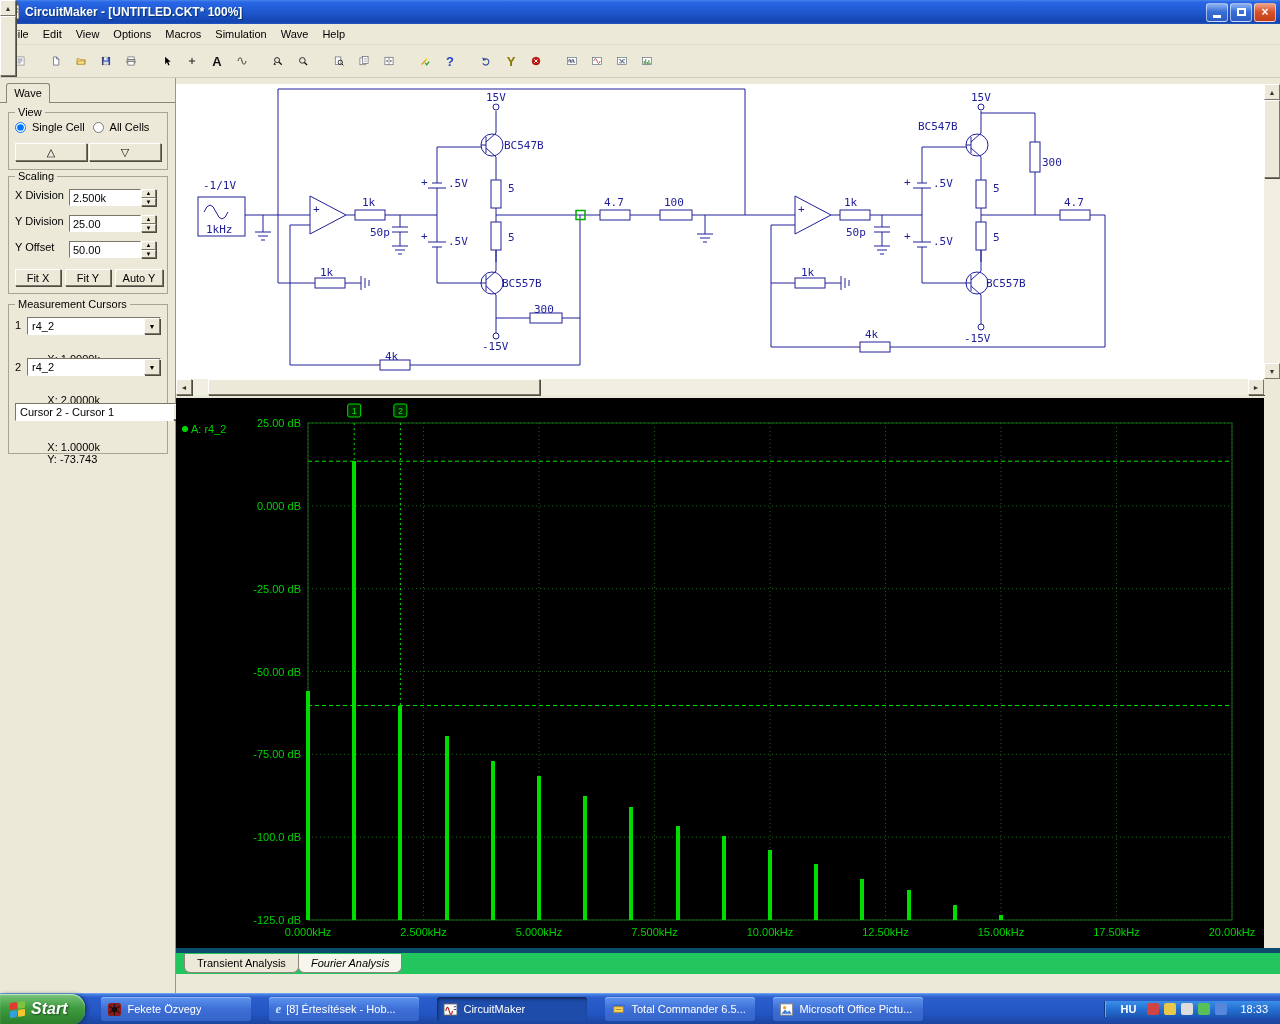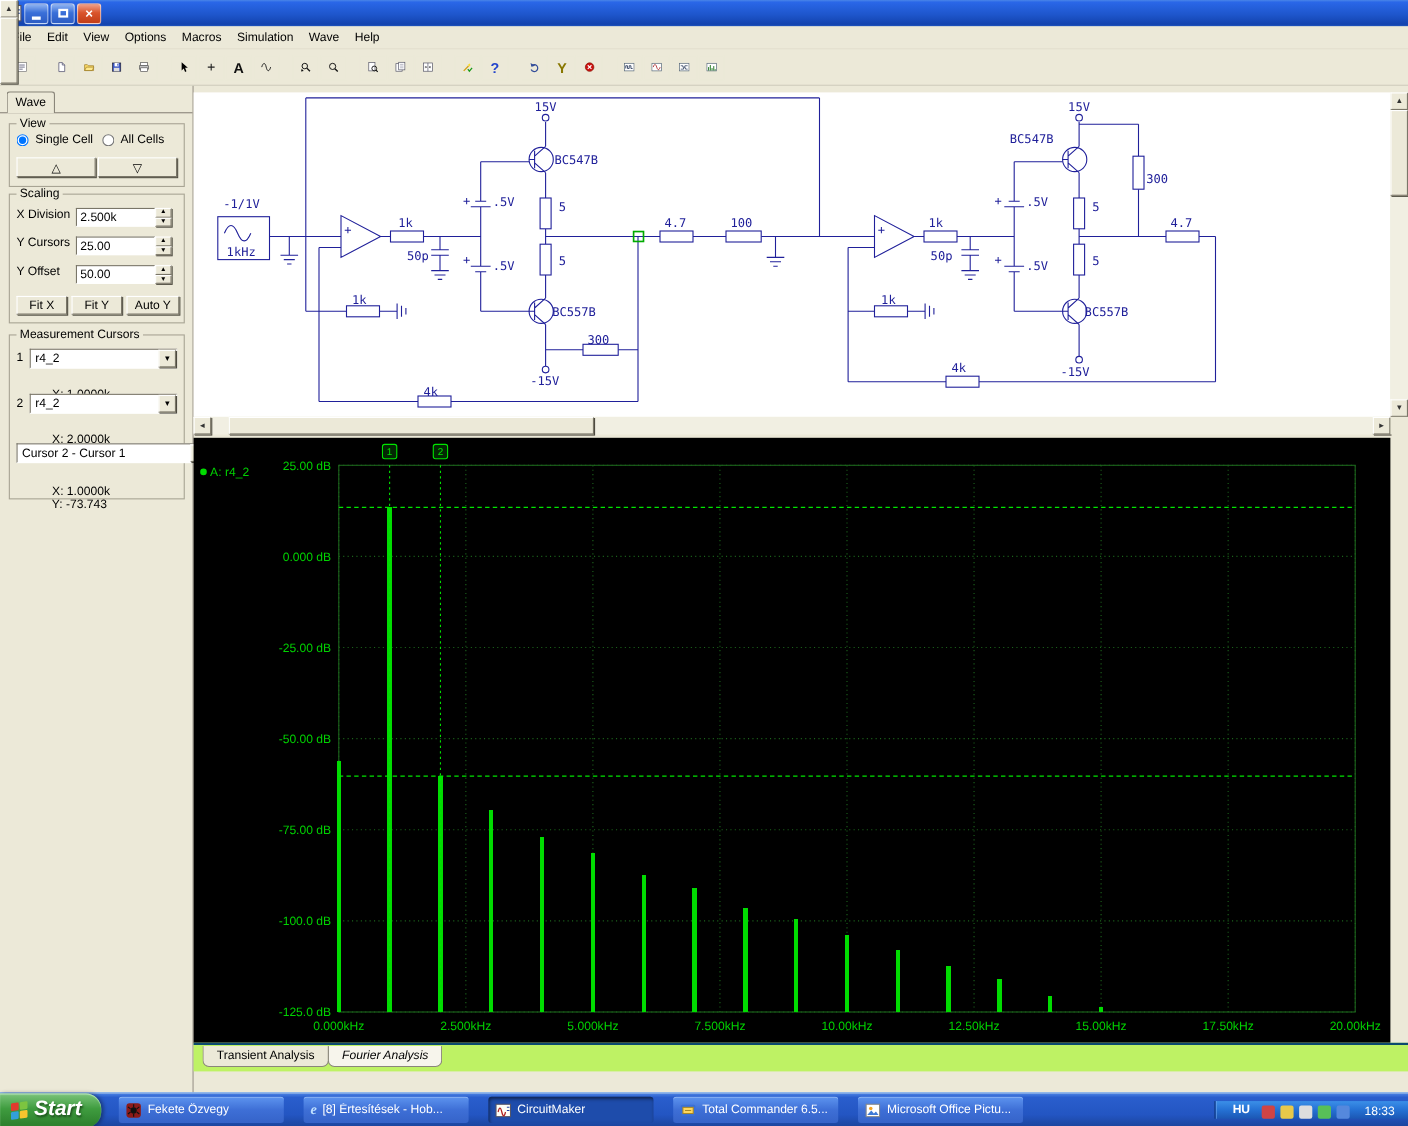--- a/index.html
+++ b/index.html
@@ -90,70 +90,71 @@
   .scroll-v { position:absolute; width:16px; background:#f1efe2; }
   .sb-btn { width:16px; height:16px; font-size:7px; color:#333; flex:none; }
   .sb-thumb-h { position:absolute; left:16px; top:0; width:332px; height:16px; }
   .sb-thumb-v { position:absolute; left:0; width:16px; }
   .corner { position:absolute; left:1264px; top:379px; width:16px; height:16px; background:#ece9d8; }
   .plot-area {
     position:absolute; left:176px; top:398px; width:1088px; height:550px; background:#000;
   }
   .tabs-row {
     position:absolute; left:176px; top:948px; width:1104px; height:26px;
-    border-top:2px solid #0c4a6e; background:#bef264;
+    border-top:5px solid #0c4a6e; background:#22c55e;
   }
   .tab {
     position:absolute; top:1px; height:19px; padding:0 12px; line-height:18px;
     background:#ece9d8; border:1px solid #8a867a; border-top:none; border-radius:0 0 6px 6px;
   }
   .tab.active { background:#f7f5ec; font-style:italic; z-index:2;text-align:right; }
   
   .taskbar {
     position:absolute; left:0; top:993px; width:1280px; height:31px;
     background:linear-gradient(180deg,#4b83e4 0%,#2a5ecd 12%,#2355c2 65%,#1b459e 100%);
     border-top:1px solid #6ba1f0; display:flex; align-items:center;
   }
   .start-btn {
     height:31px; padding:0 18px 0 10px; border-radius:0 14px 14px 0;
     background:linear-gradient(180deg,#7cc57c 0%,#3f9c3f 45%,#2e822e 90%);
     box-shadow:inset 0 1px 1px #bfe8bf, 2px 0 4px rgba(0,0,0,.4);
-    display:flex; align-items:center; gap:6px; color:#fff; font-size:19px;
+    display:flex; align-items:center; gap:6px; color:#fff; font-size:16px;
     font-weight:bold; font-style:italic; text-shadow:1px 1px 2px #1c4f1c;
   }
   .start-flag { display:grid; grid-template-columns:7px 7px; grid-template-rows:7px 7px; gap:1px; transform:skewY(-8deg); }
   .start-flag span { border-radius:1px; }
   .task-area { display:flex; align-items:center; gap:18px; margin-left:16px; flex:1; }
   .task-btn {
     width:150px; height:24px; border-radius:3px; padding:0 6px;
     background:linear-gradient(180deg,#5d94ef,#3e6fd6 50%,#3563c9);
     box-shadow:inset 0 1px 0 #8cb4f4; color:#fff; font-size:11px;
     display:flex; align-items:center; gap:5px; overflow:hidden;
   }
   .task-btn.active { background:#1e4cab; box-shadow:inset 1px 2px 3px rgba(0,0,0,.5); }
   .task-label { white-space:nowrap; overflow:hidden; text-overflow:ellipsis; }
   .tray {
-    height:16px; display:flex; align-items:flex-end; gap:7px; padding:0 12px 0 12px;
+    height:16px; display:flex; align-items:center; gap:7px; padding:0 12px 0 12px;
     background:linear-gradient(180deg,#3b8fe8 0%,#2571d4 50%,#1c57b4 100%);
     border-left:1px solid #123a7e; box-shadow:inset 1px 0 0 #6fa8ee; color:#fff;
   }
   .tray-lang { font-size:11px; font-weight:bold; padding:2px 4px; }
   .tray-icon { width:12px; height:12px; border-radius:2px; }
   .tray-clock { font-size:11px; margin-left:6px; }
   .ie-char { color:#bfe0ff; font-weight:bold; font-style:italic; font-size:13px; font-family:"Liberation Serif",serif; }
 </style>
 </head>
 <body>
 
 <div class="titlebar">
   <svg width="16" height="16" viewBox="0 0 16 16">
     <rect x="1" y="1" width="14" height="14" fill="#fdfdf5" stroke="#556"></rect>
     <path d="M3 9c1.2-5 2.4-5 3.6 0s2.4 5 3.6 0" stroke="#b02020" fill="none" stroke-width="1.3"></path>
     <path d="M11 5h3M11 8h3" stroke="#2040a0" stroke-width="1"></path>
   </svg>
+  <span class="app-title">CircuitMaker - [UNTITLED.CKT* 100%]</span>
   <div class="win-btn">
       <span class="min-bar"></span>
     </div>
   <div class="win-btn">
       <span class="max-box"></span>
     </div>
   <div class="win-btn close">
       <span>×</span>
     </div>
 </div>
@@ -341,21 +342,21 @@
     <span class="group-title">Scaling</span>
     <div class="spin-row" style="top:12px;">
       <span class="spin-label">X Division</span>
       <input class="spin-box" value="2.500k" style="">
       <span class="spinner">
         <button class="btn3d">▲</button>
         <button class="btn3d">▼</button>
       </span>
     </div>
     <div class="spin-row" style="top:38px;">
-      <span class="spin-label">Y Cursors</span>
+      <span class="spin-label">Y Division</span>
       <input class="spin-box" value="25.00" style="">
       <span class="spinner">
         <button class="btn3d">▲</button>
         <button class="btn3d">▼</button>
       </span>
     </div>
     <div class="spin-row" style="top:64px;">
       <span class="spin-label">Y Offset</span>
       <input class="spin-box" value="50.00" style="">
       <span class="spinner">

